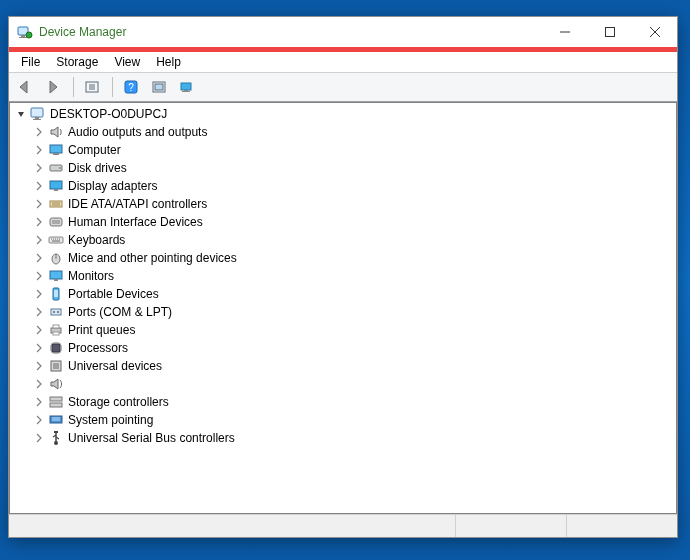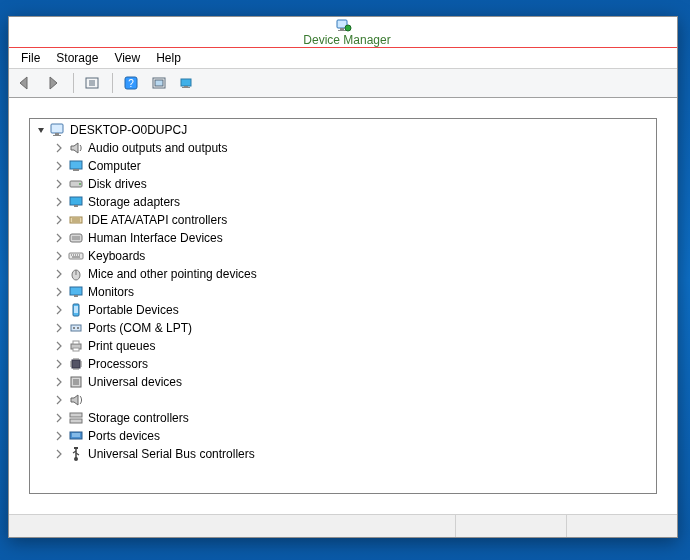--- a/index.html
+++ b/index.html
@@ -24,21 +24,20 @@
     display: flex;
     flex-direction: column;
   }
   .titlebar {
     height: 30px;
     display: flex;
     align-items: center;
     padding-left: 8px;
     background: #ffffff;
     border-bottom: 0;
-    flex-direction: column;
   }
   .titlebar .app-icon {
     width: 16px;
     height: 16px;
     margin-right: 6px;
     display: flex;
     align-items: center;
     justify-content: center;
   }
   .titlebar .title {
@@ -55,21 +54,21 @@
     display: flex;
     align-items: center;
     justify-content: center;
     color: #333;
   }
   .menubar {
     height: 20px;
     display: flex;
     align-items: center;
     padding: 0 4px;
-    border-top: 1px solid #ef4444;
+    border-top: 5px solid #ef4444;
     background: #ffffff;
   }
   .menubar .menu-item {
     padding: 2px 8px;
     font-size: 12px;
     color: #000;
     cursor: default;
   }
   .toolbar {
     height: 28px;
@@ -91,21 +90,21 @@
   }
   .tsep {
     width: 1px;
     height: 20px;
     background: #c0c0c0;
     margin: 0 4px;
   }
   .tree-wrap {
     flex: 1;
     border: 1px solid #828282;
-    margin: 20px;
+    margin: 0;
     overflow: auto;
     background: #ffffff;
   }
   .tree {
     padding: 2px 0 2px 4px;
   }
   .row {
     display: flex;
     align-items: center;
     height: 18px;
@@ -300,21 +299,21 @@
             <svg width="10" height="10" viewBox="0 0 10 10">
               <path d="M3 1 L7 5 L3 9" fill="none" stroke="#808080" stroke-width="1.2"></path>
             </svg>
           </span>
           <span class="dev-icon">
             <svg width="16" height="16" viewBox="0 0 16 16">
               <rect x="2" y="3" width="12" height="8" fill="#3fb0e8" stroke="#2a6a9a"></rect>
               <rect x="6" y="11" width="4" height="2" fill="#888"></rect>
             </svg>
           </span>
-          <span class="label">Storage adapters</span>
+          <span class="label">Display adapters</span>
         </div>
         <div class="row child-row">
           <span class="chev">
             <svg width="10" height="10" viewBox="0 0 10 10">
               <path d="M3 1 L7 5 L3 9" fill="none" stroke="#808080" stroke-width="1.2"></path>
             </svg>
           </span>
           <span class="dev-icon">
             <svg width="16" height="16" viewBox="0 0 16 16">
               <rect x="2" y="5" width="12" height="6" fill="#e8d8b0" stroke="#a08850"></rect>
@@ -483,21 +482,21 @@
             <svg width="10" height="10" viewBox="0 0 10 10">
               <path d="M3 1 L7 5 L3 9" fill="none" stroke="#808080" stroke-width="1.2"></path>
             </svg>
           </span>
           <span class="dev-icon">
             <svg width="16" height="16" viewBox="0 0 16 16">
               <rect x="2" y="4" width="12" height="7" fill="#4a90d0" stroke="#2a5a8a"></rect>
               <path d="M4 6h8 M4 8h8" stroke="#bde4ff"></path>
             </svg>
           </span>
-          <span class="label">Ports devices</span>
+          <span class="label">System pointing</span>
         </div>
         <div class="row child-row">
           <span class="chev">
             <svg width="10" height="10" viewBox="0 0 10 10">
               <path d="M3 1 L7 5 L3 9" fill="none" stroke="#808080" stroke-width="1.2"></path>
             </svg>
           </span>
           <span class="dev-icon">
             <svg width="16" height="16" viewBox="0 0 16 16">
               <path d="M8 2v10" stroke="#444" stroke-width="1.5"></path>

